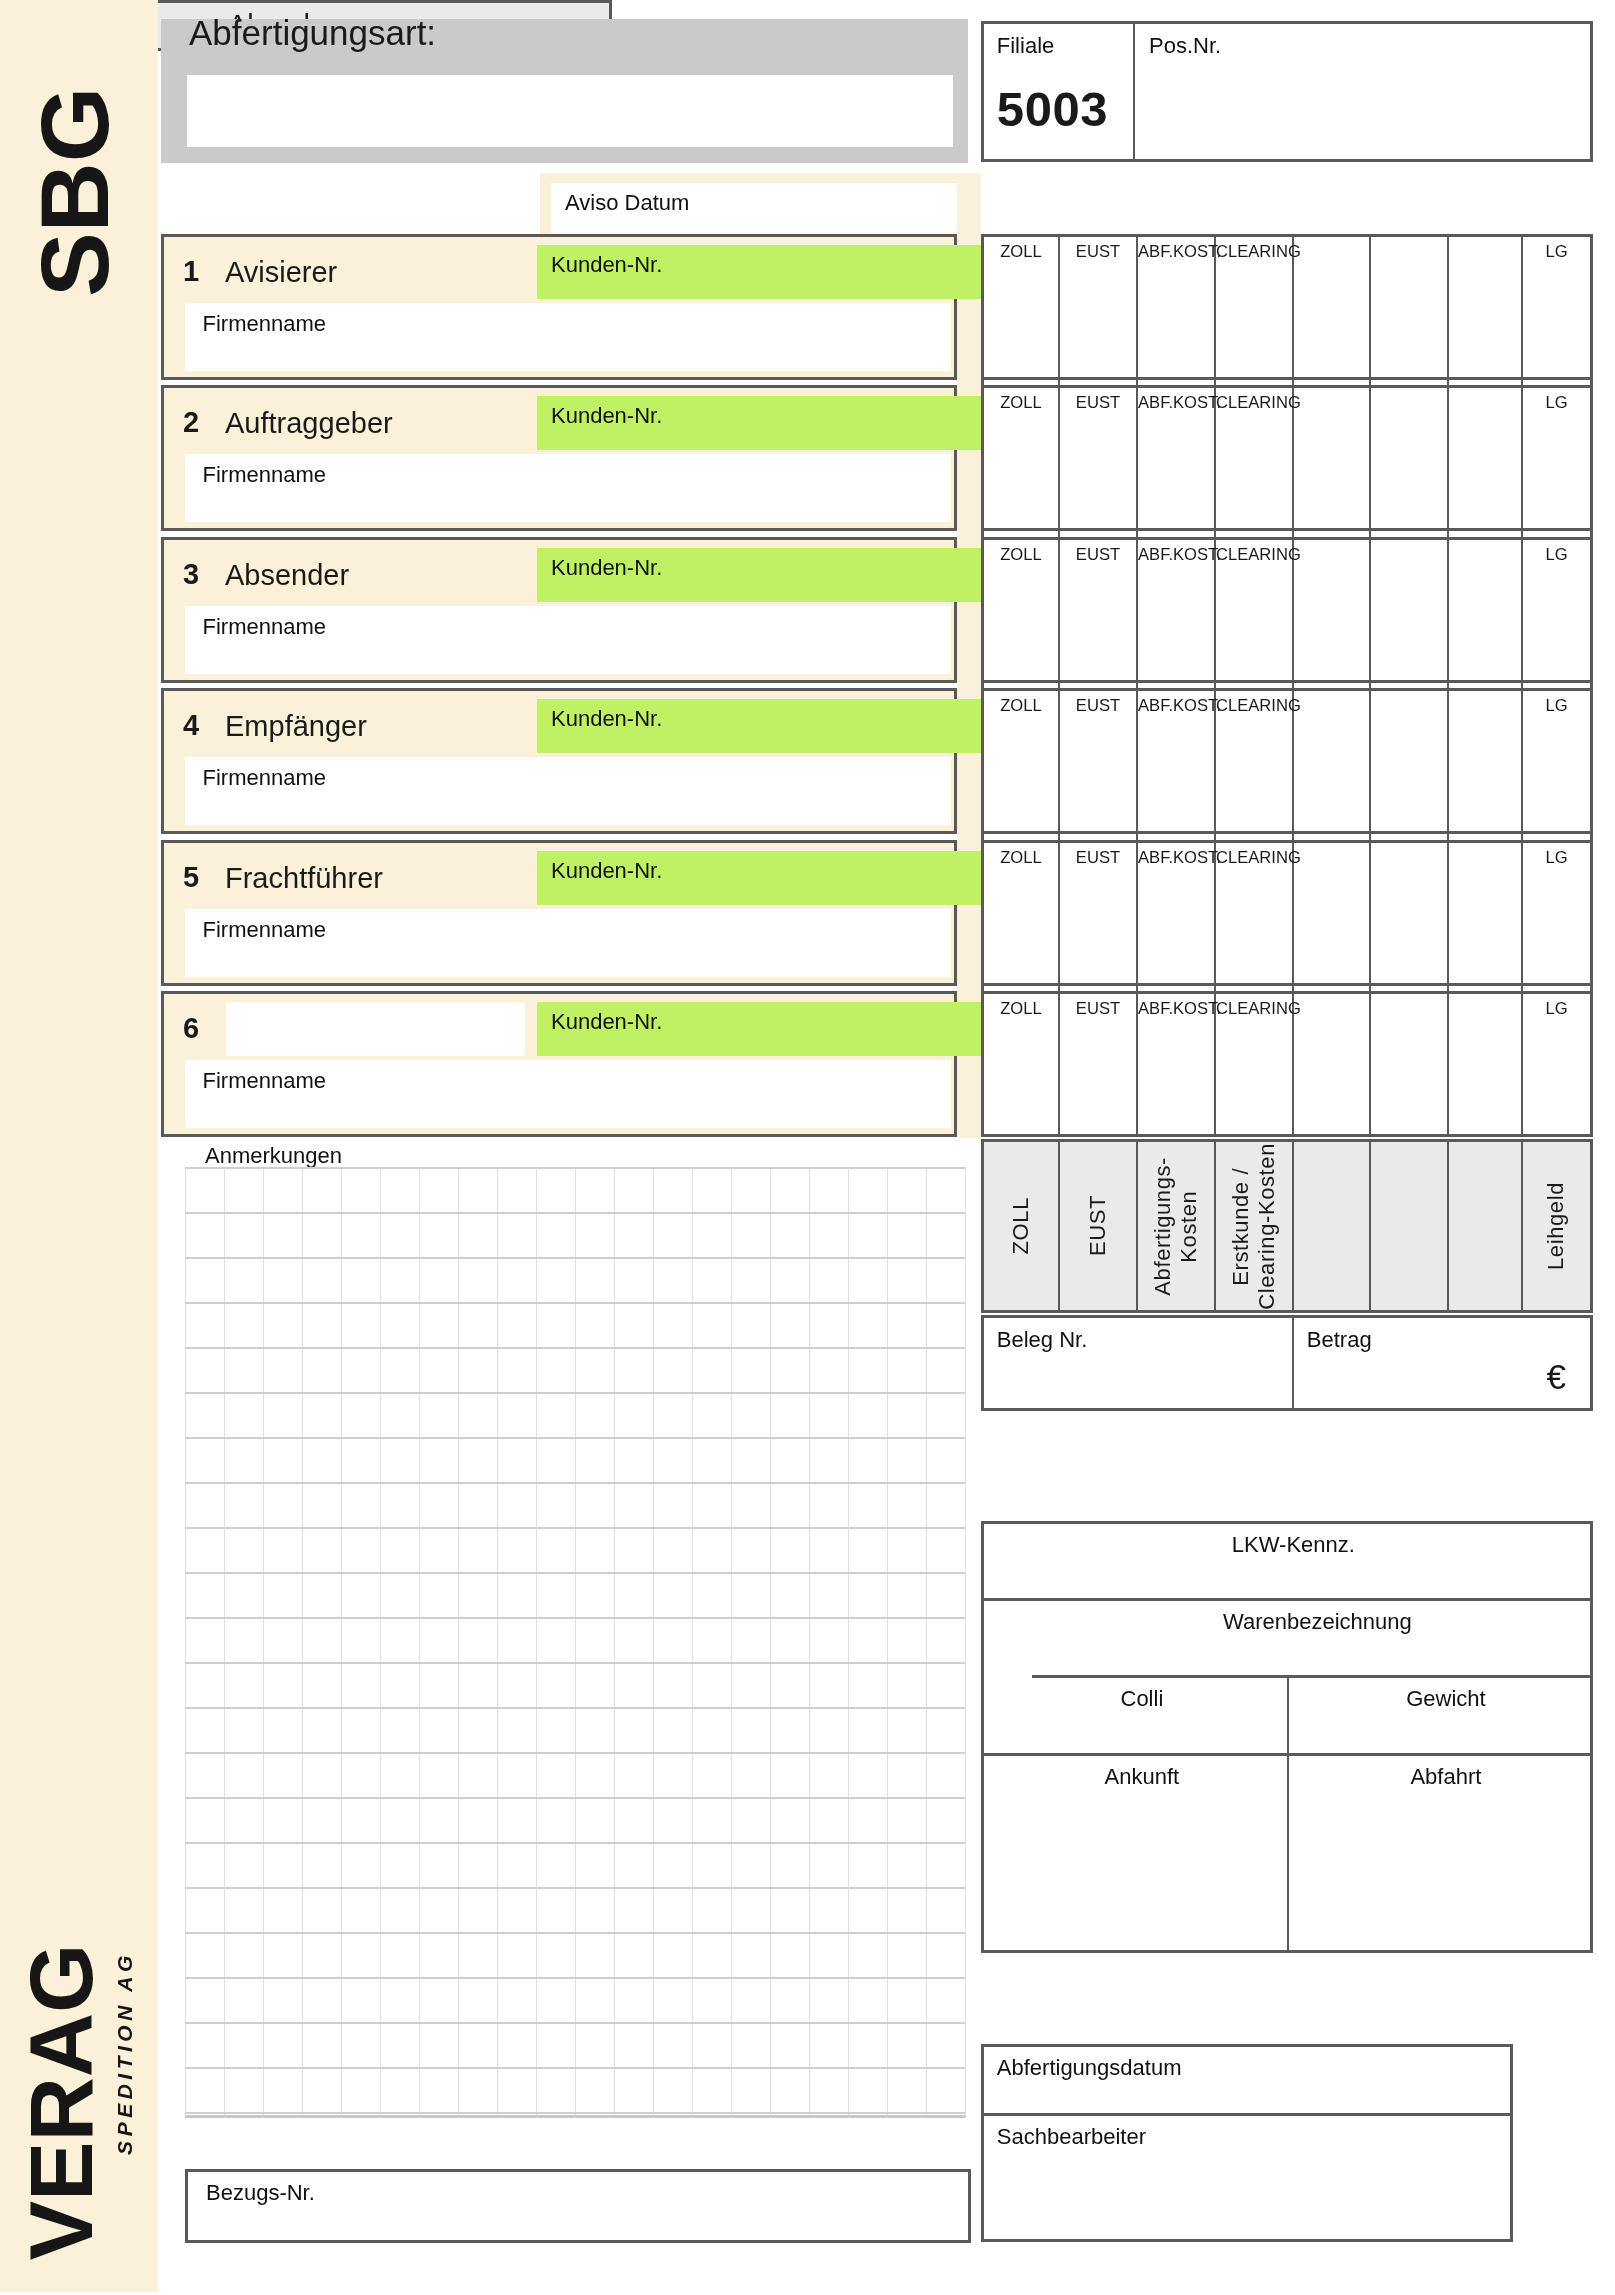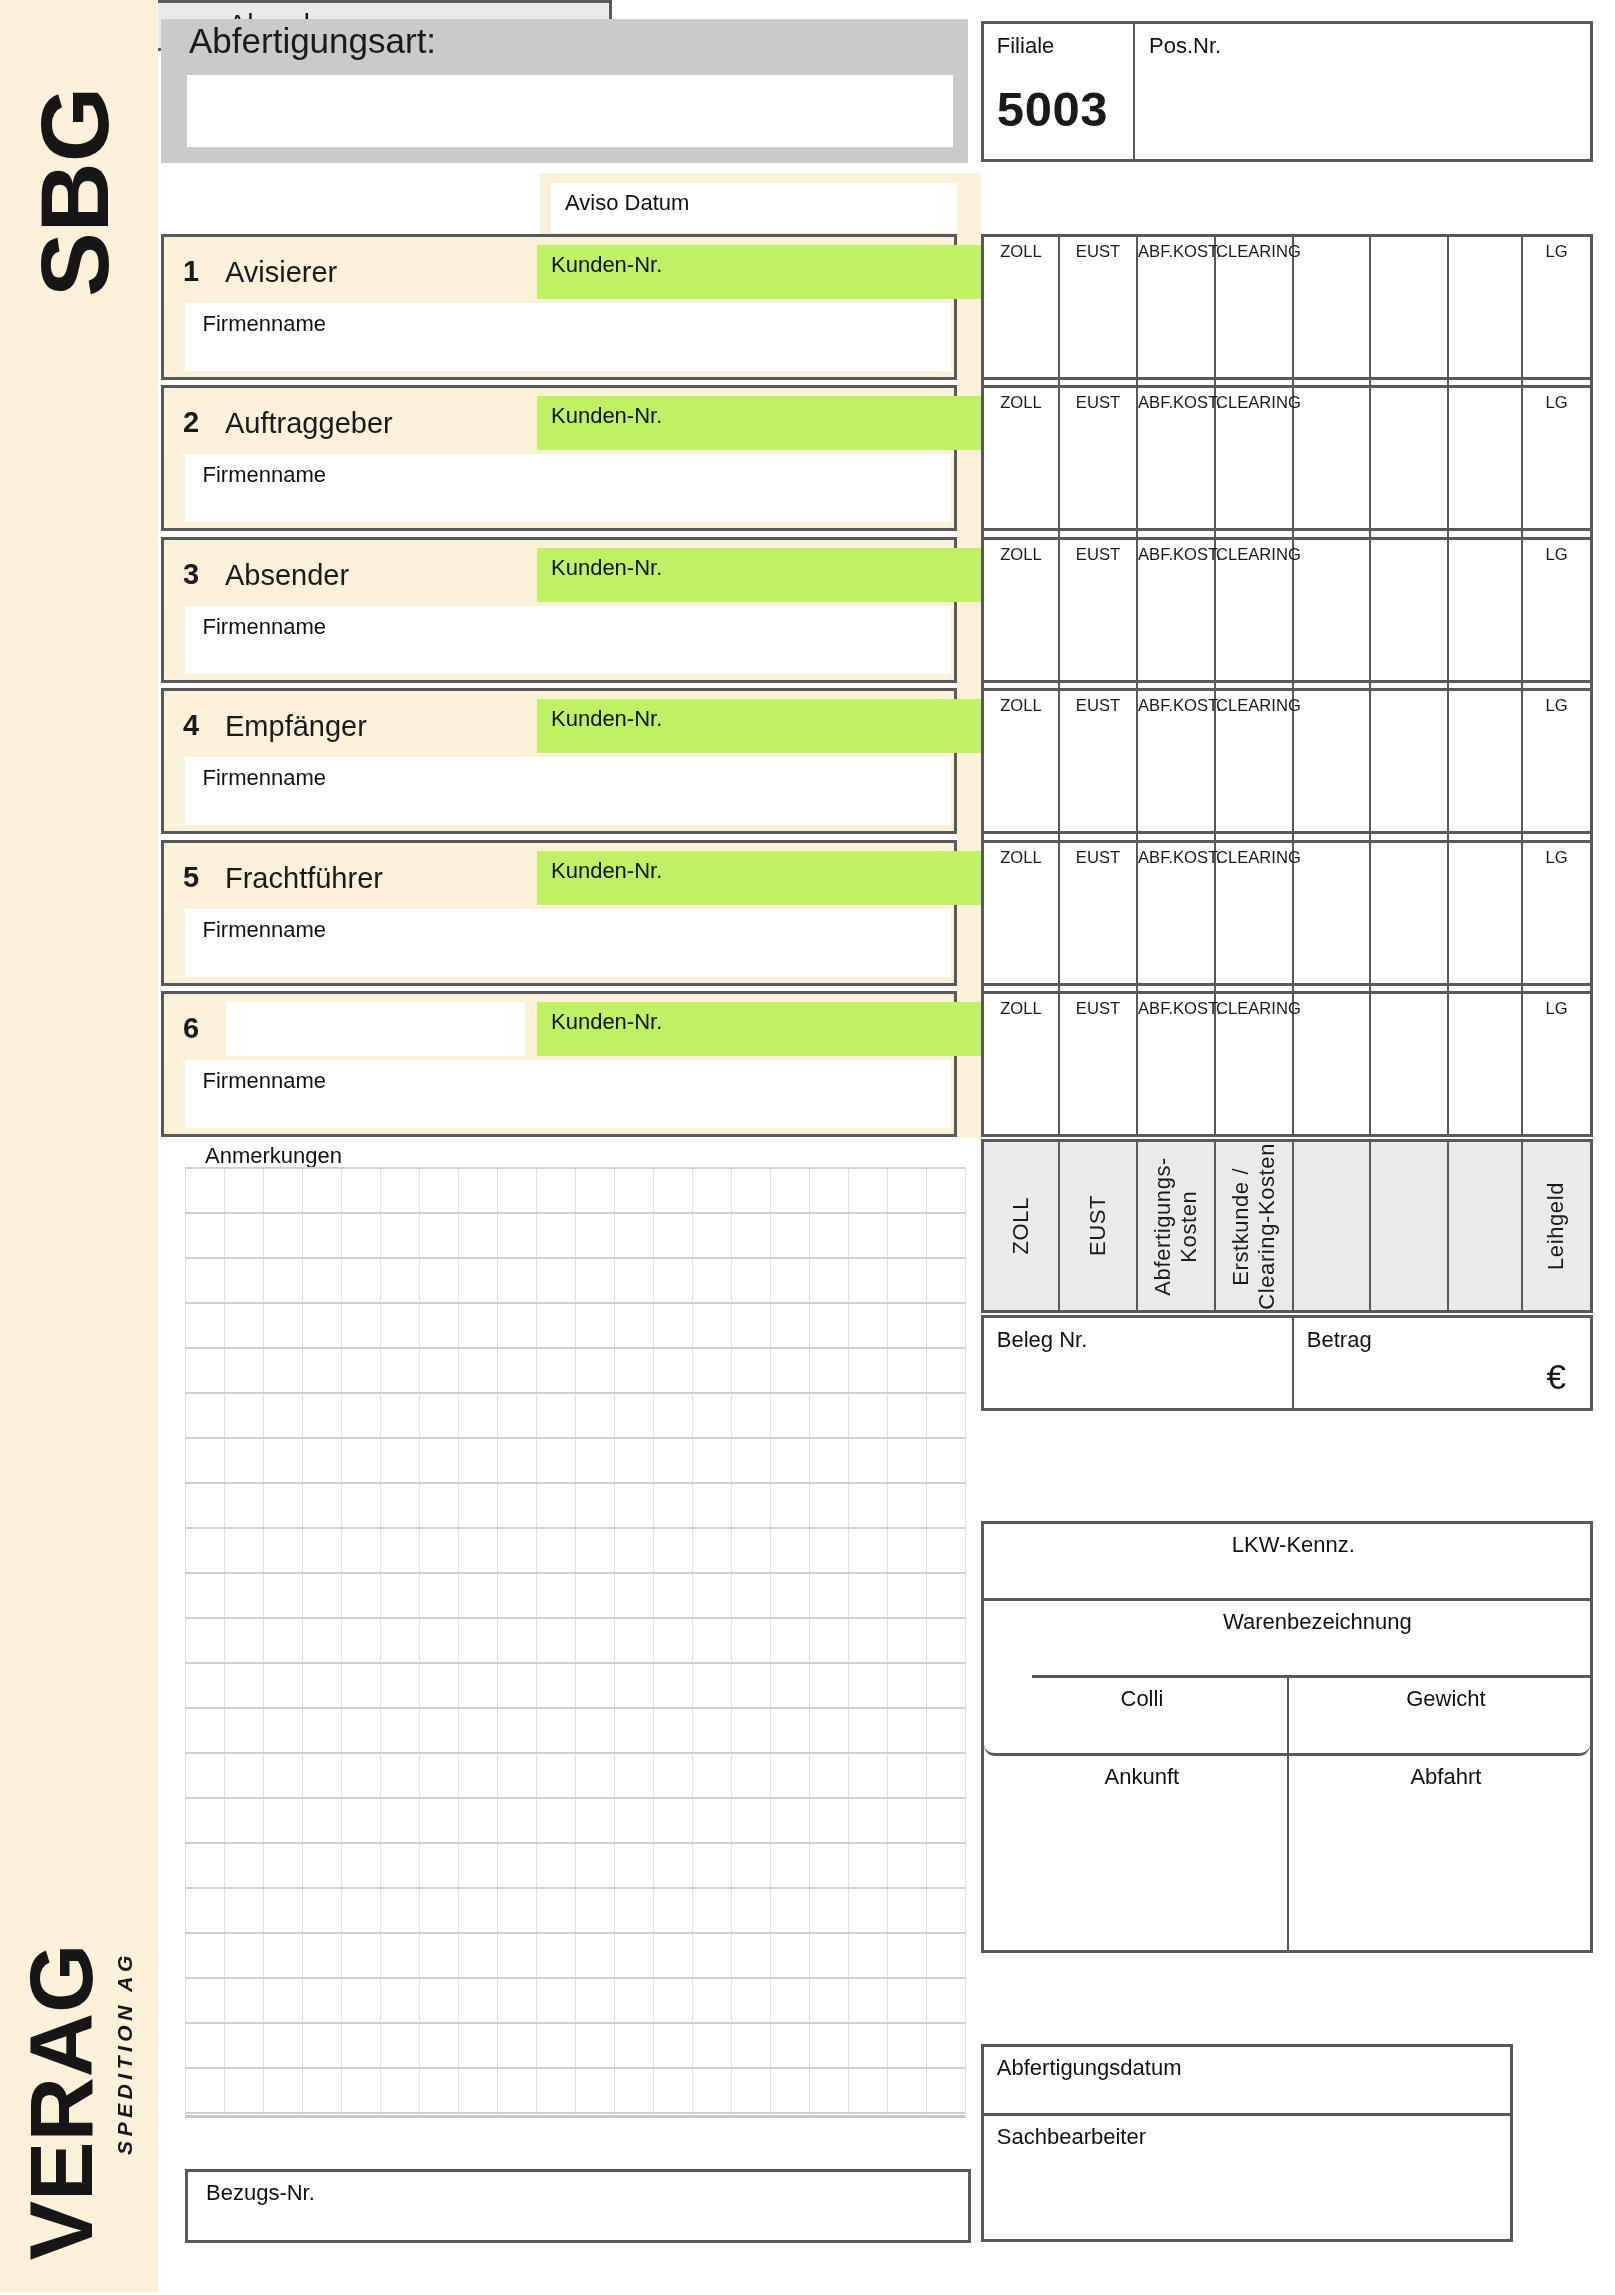--- a/index.html
+++ b/index.html
@@ -15,21 +15,21 @@
   .box{position:absolute;border:3.2px solid var(--dark);background:#fff;box-sizing:border-box;}
   .label{font-size:22px;color:#111;}
   
   #sidebar{left:0;top:0;width:158px;height:2292px;background:var(--cream);}
   .vlogo{position:absolute;white-space:nowrap;font-weight:900;color:#161616;transform:translate(-50%,-50%) rotate(-90deg);}
   #sbg-logo{left:75px;top:192px;font-size:97px;letter-spacing:0px;}
   #verag-logo{left:61px;top:2102px;font-size:89px;}
   #spedition-logo{left:125px;top:2053px;font-size:21px;font-style:italic;font-weight:bold;letter-spacing:4.5px;}
   
   #abf-panel{left:161px;top:19px;width:807px;height:144px;background:var(--midgray);}
-  #abf-label{left:189px;top:21px;font-size:35px;}
+  #abf-label{left:189px;top:13px;font-size:35px;}
   #abf-input{left:187px;top:75px;width:766px;height:72px;background:#fff;}
   
   #filiale-box{left:981px;top:21px;width:612px;height:141px;display:flex;}
   #filiale-cell{width:151px;border-right:2.6px solid var(--dark);box-sizing:border-box;padding:9px 0 0 12.8px;}
   #posnr-cell{flex:1;padding:9px 8px 0 14px;border-radius:16px;}
   #filiale-value{font-size:49px;font-weight:bold;margin-top:22px;letter-spacing:0.6px;}
   
   #aviso-frame{left:540px;top:173px;width:428px;height:64px;background:var(--cream);}
   #aviso-input{left:551px;top:183px;width:407px;height:50px;background:#fff;}
   #aviso-label{left:565px;top:190px;}
@@ -67,21 +67,21 @@
   #anm-label{left:205px;top:1143px;}
   #anm-grid{left:185px;top:1167px;width:781px;height:951px;background-color:#fff;
     background-image:
       repeating-linear-gradient(to bottom,#CFCFCF 0 1.9px,transparent 1.9px 45px),
       repeating-linear-gradient(to right,#DFDFDF 0 1.3px,transparent 1.3px 39px);
     border-right:1.3px solid #DFDFDF;border-bottom:3.8px solid #C9C9C9;box-sizing:border-box;}
   
   #lkw-box{left:981px;top:1521px;width:612px;height:432px;text-align:center;}
   .lrow{box-sizing:border-box;border-bottom:3.2px solid var(--dark);padding:7.7px 0 0 12.8px;}
   .lrow:last-child{border-bottom:none;}
-  .lsplit{display:flex;padding:0;border-radius:11px;}
+  .lsplit{display:flex;padding:0;}
   .lsplit > div{box-sizing:border-box;padding:7.7px 0 0 12.8px;}
   .lsplit .lc1{width:305px;border-right:2.6px solid var(--dark);}
   .lsplit .lc2{flex:1;}
   
   #proc-box{left:981px;top:2044px;width:532px;height:198px;}
   
   #bezug-box{left:185px;top:2169px;width:786px;height:74px;}
   #bezug-box span{display:block;padding:7.7px 0 0 18px;}
 </style>
 </head>

